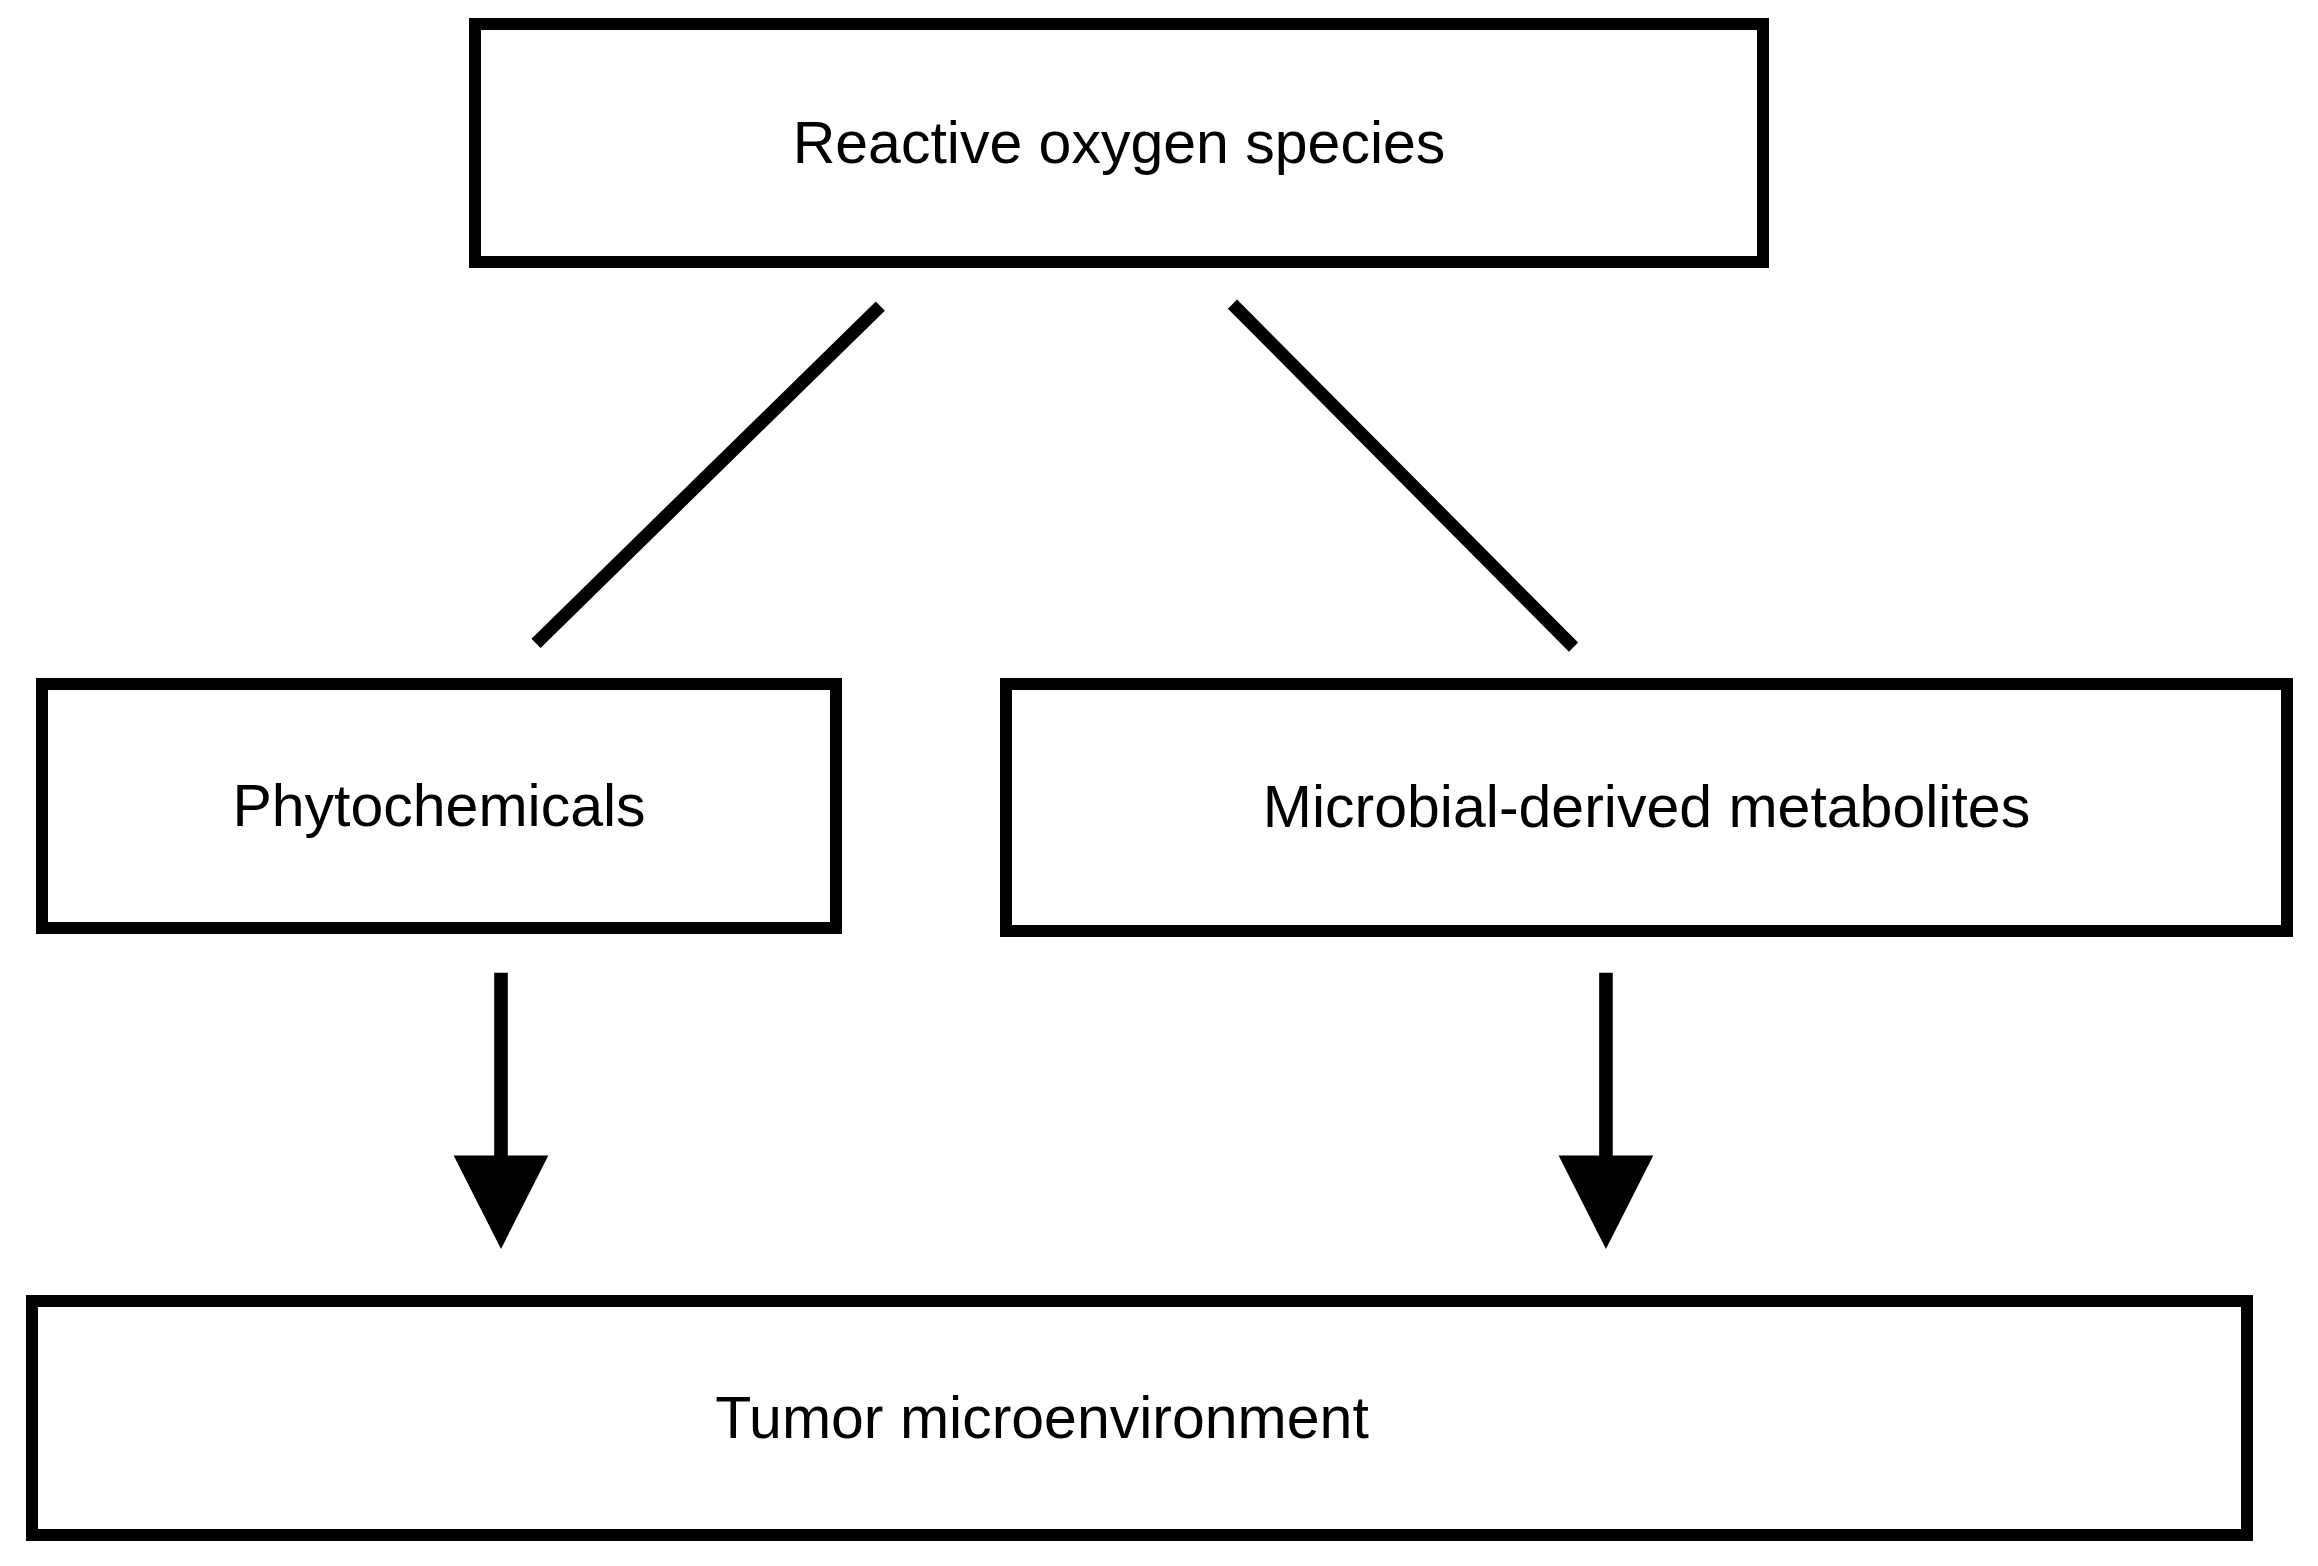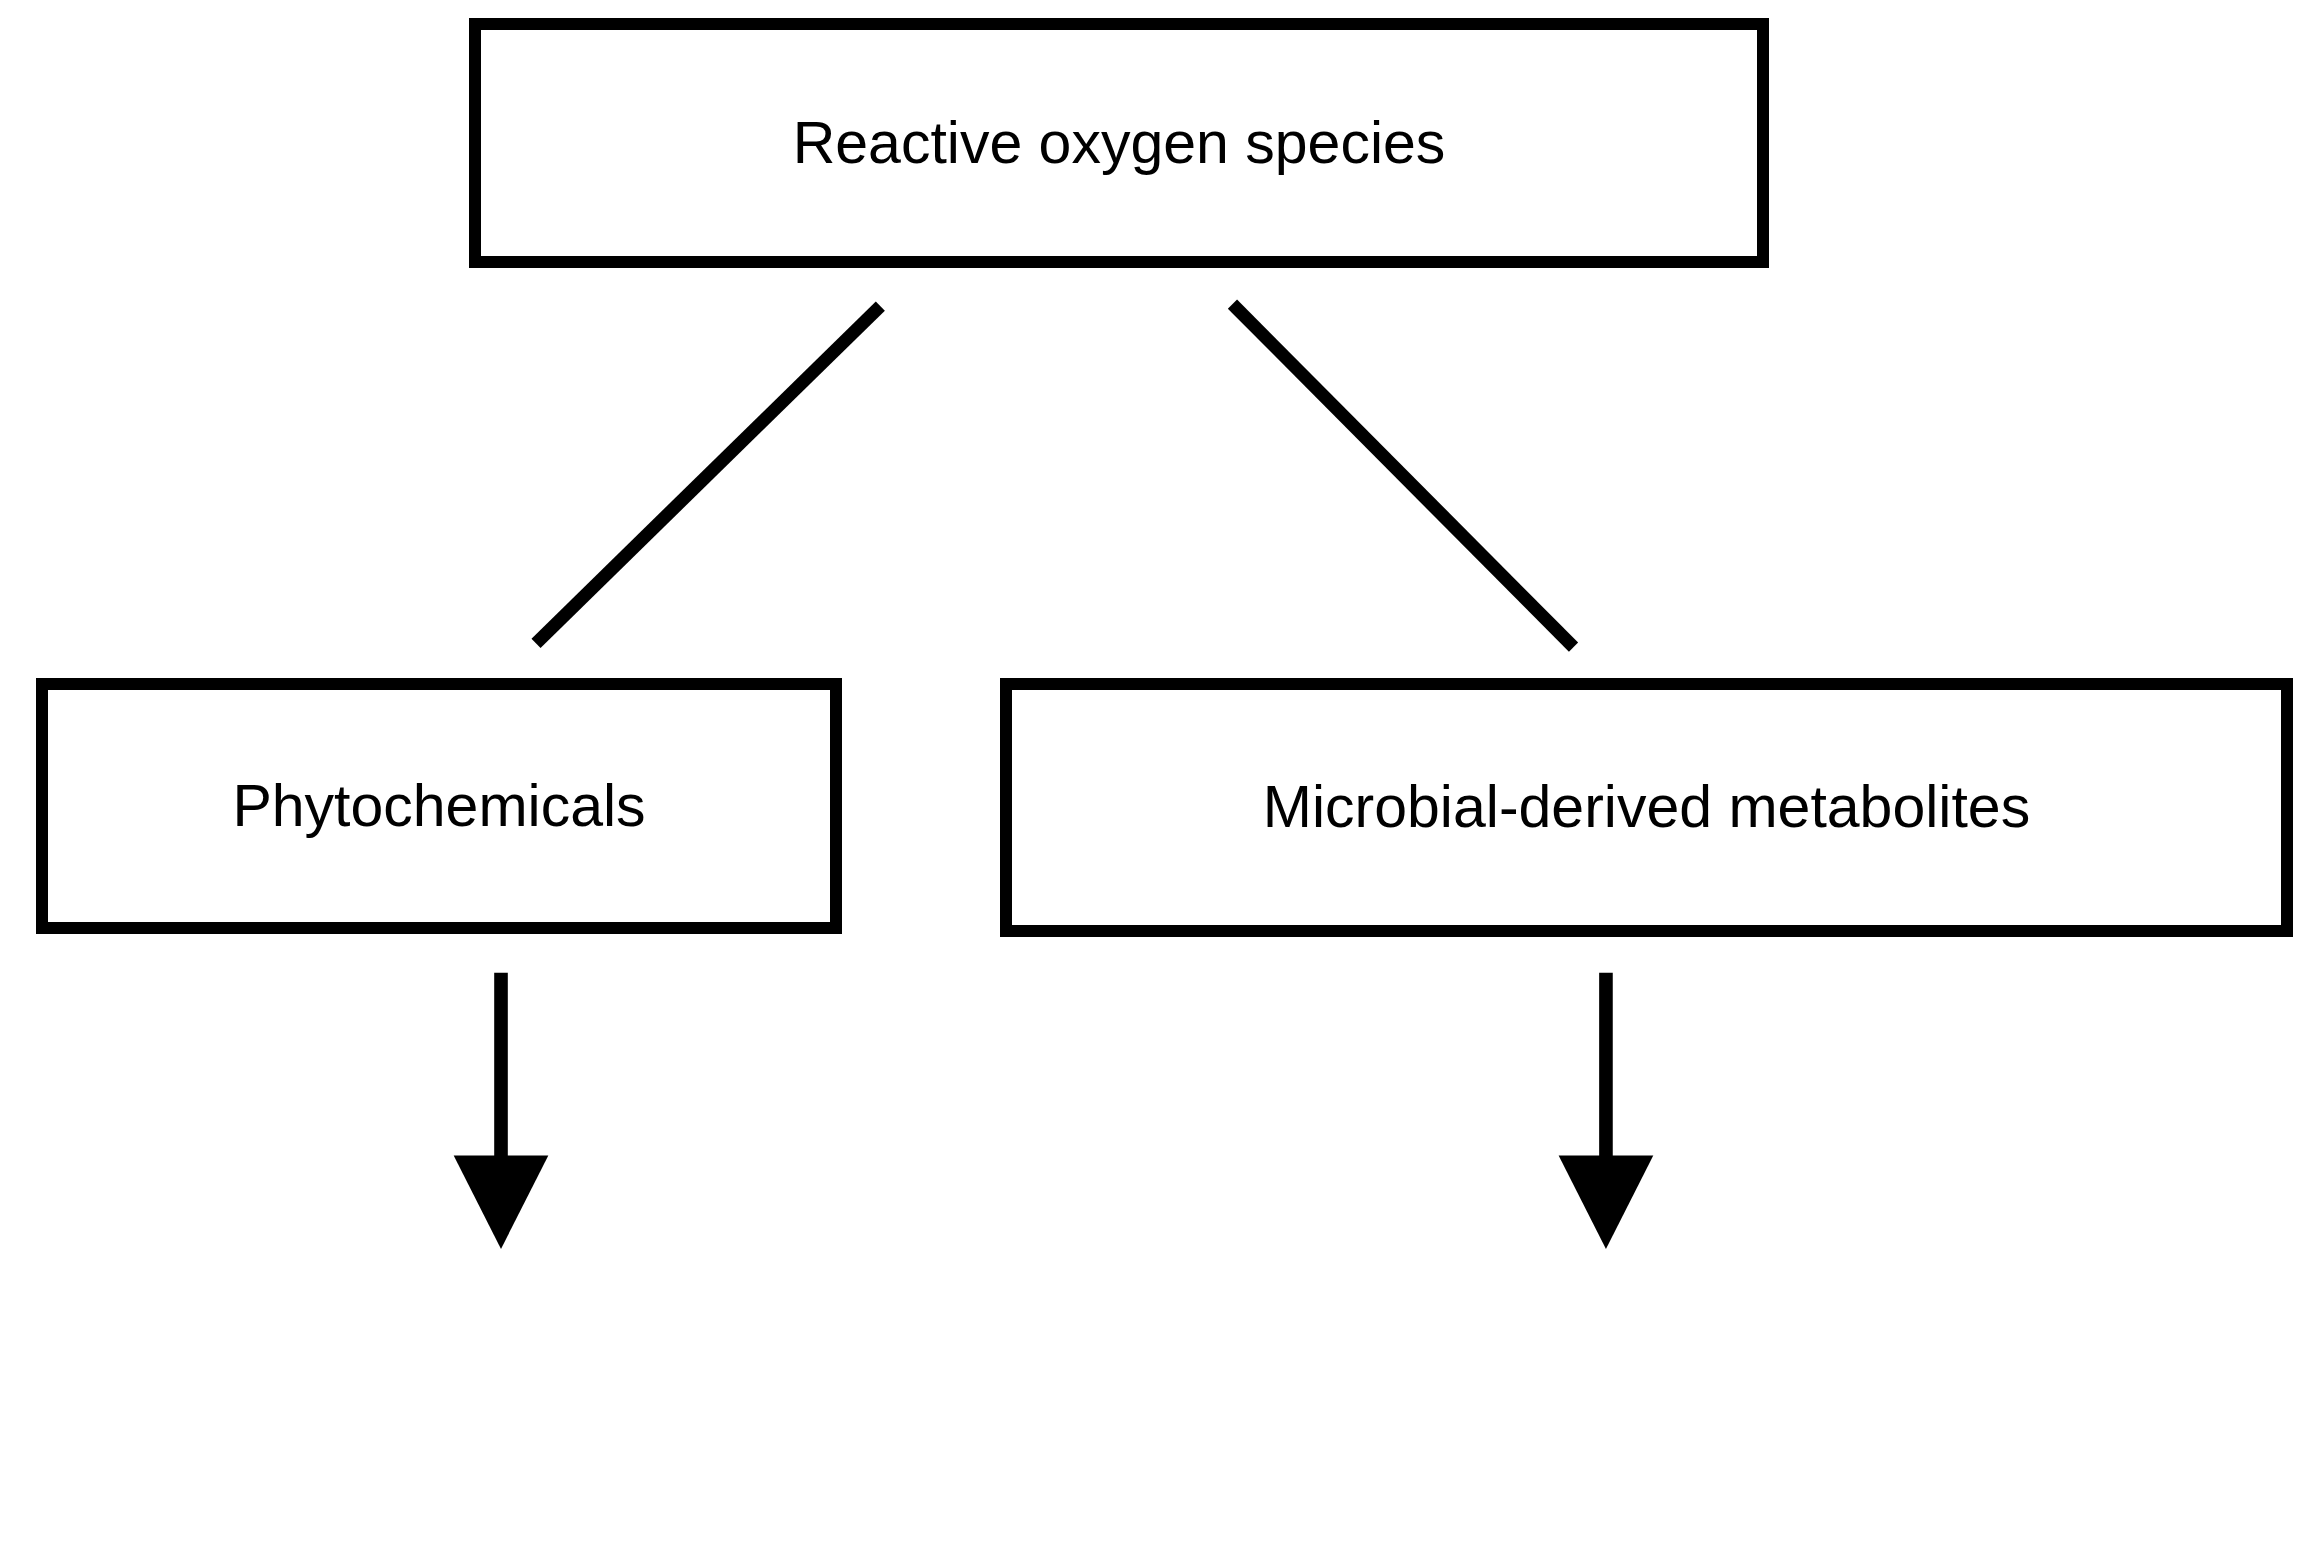--- a/index.html
+++ b/index.html
@@ -94,15 +94,18 @@
   </div>
 
   <div class="node" id="node-microbial">
     <span>Microbial-derived metabolites</span>
   </div>
 
   <div class="node" id="node-phytochemicals">
     <span>Phytochemicals</span>
   </div>
 
+  <div class="node" id="node-tme">
+    <span>Tumor microenvironment</span>
+  </div>
 
 </div>
 
 
 </body></html>

